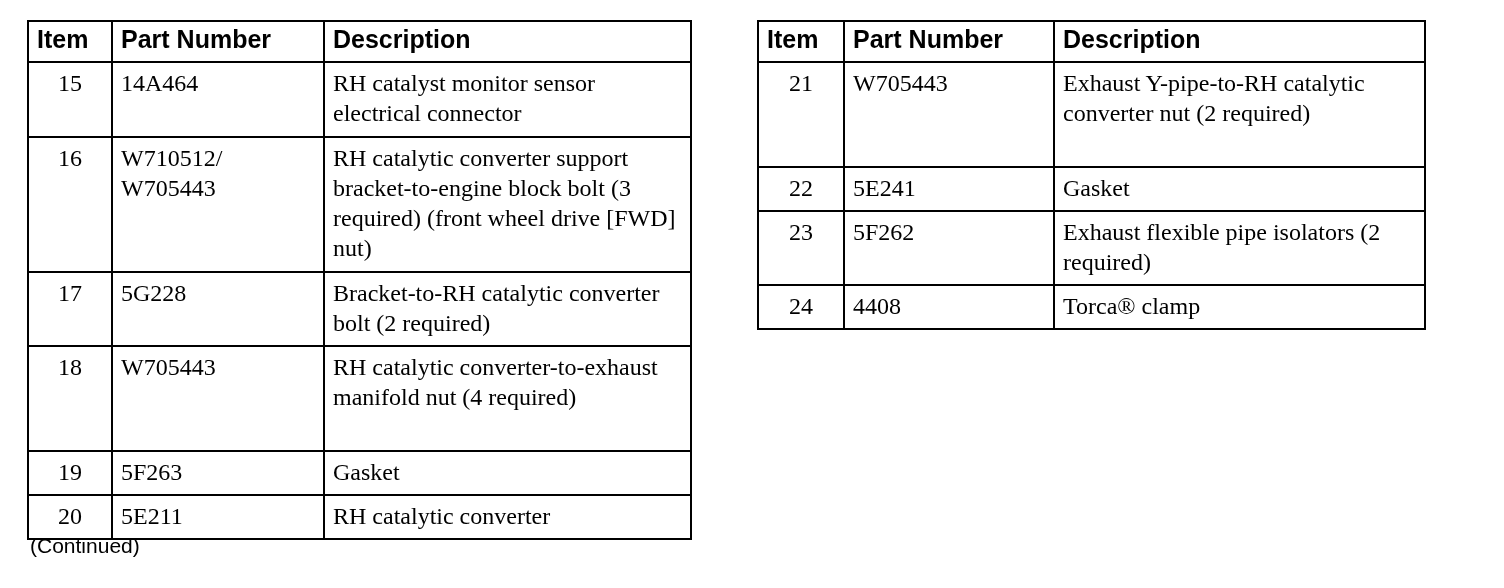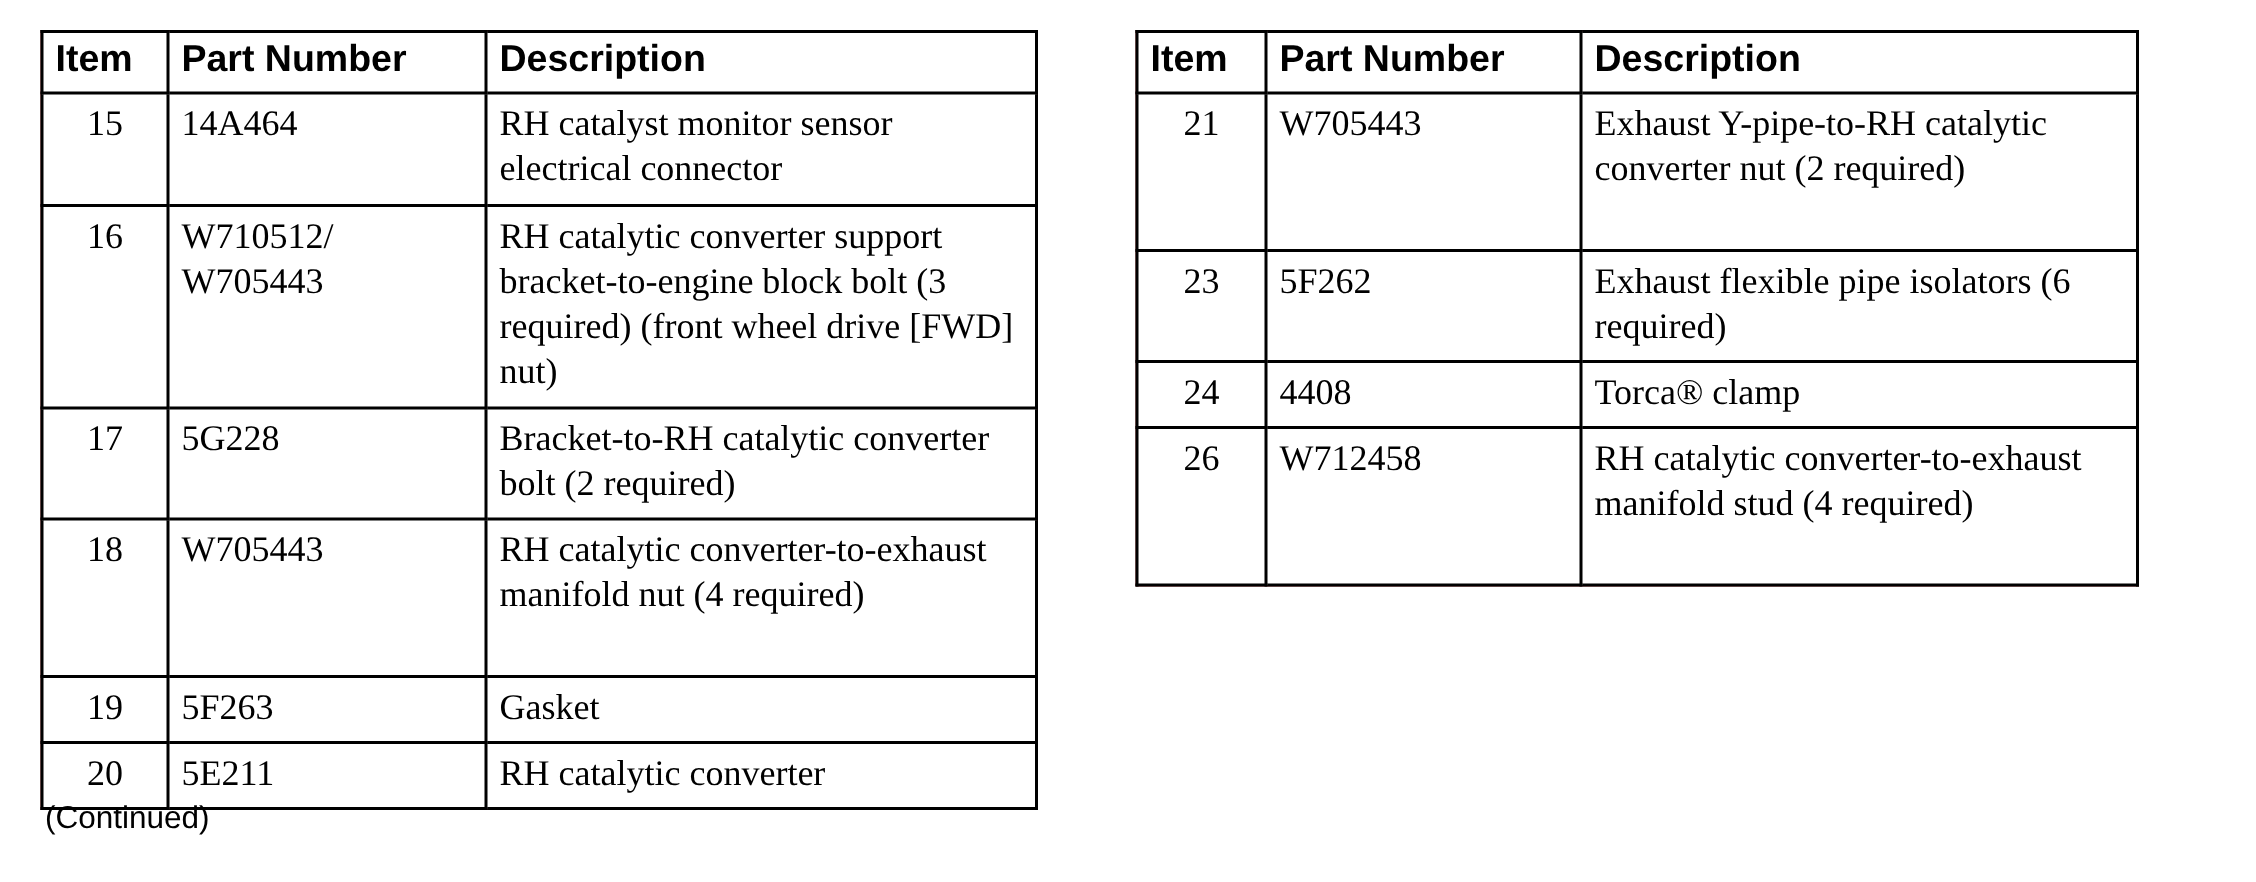--- a/index.html
+++ b/index.html
@@ -13,21 +13,21 @@
     position: relative;
     font-family: "Liberation Serif", "DejaVu Serif", serif;
     color: #000000;
     overflow: hidden;
   }
 
   .parts-table {
     position: absolute;
     border-collapse: collapse;
     table-layout: fixed;
-    background: #7f1d1d;
+    background: #0f172a;
   }
 
   
   #table-left {
     left: 27px;
     top: 20px;
     width: 665px;
   }
   
   #table-right {
@@ -151,31 +151,31 @@
       <th class="col-part">Part Number</th>
       <th class="col-desc">Description</th>
     </tr>
   </thead>
   <tbody>
     <tr class="r-3">
       <td class="cell-item">21</td>
       <td class="cell-part">W705443</td>
       <td class="cell-desc">Exhaust Y-pipe-to-RH catalytic converter nut (2 required)</td>
     </tr>
+    <tr class="r-1">
+      <td class="cell-item">22</td>
+      <td class="cell-part">5E241</td>
+      <td class="cell-desc">Gasket</td>
+    </tr>
     <tr class="r-2b">
       <td class="cell-item">23</td>
       <td class="cell-part">5F262</td>
-      <td class="cell-desc">Exhaust flexible pipe isolators (6 required)</td>
+      <td class="cell-desc">Exhaust flexible pipe isolators (2 required)</td>
     </tr>
     <tr class="r-1">
       <td class="cell-item">24</td>
       <td class="cell-part">4408</td>
       <td class="cell-desc">Torca® clamp</td>
-    </tr>
-    <tr class="r-3">
-      <td class="cell-item">26</td>
-      <td class="cell-part">W712458</td>
-      <td class="cell-desc">RH catalytic converter-to-exhaust manifold stud (4 required)</td>
     </tr>
   </tbody>
 </table>
 
 <div class="continued-note">(Continued)</div>
 
 </body></html>

